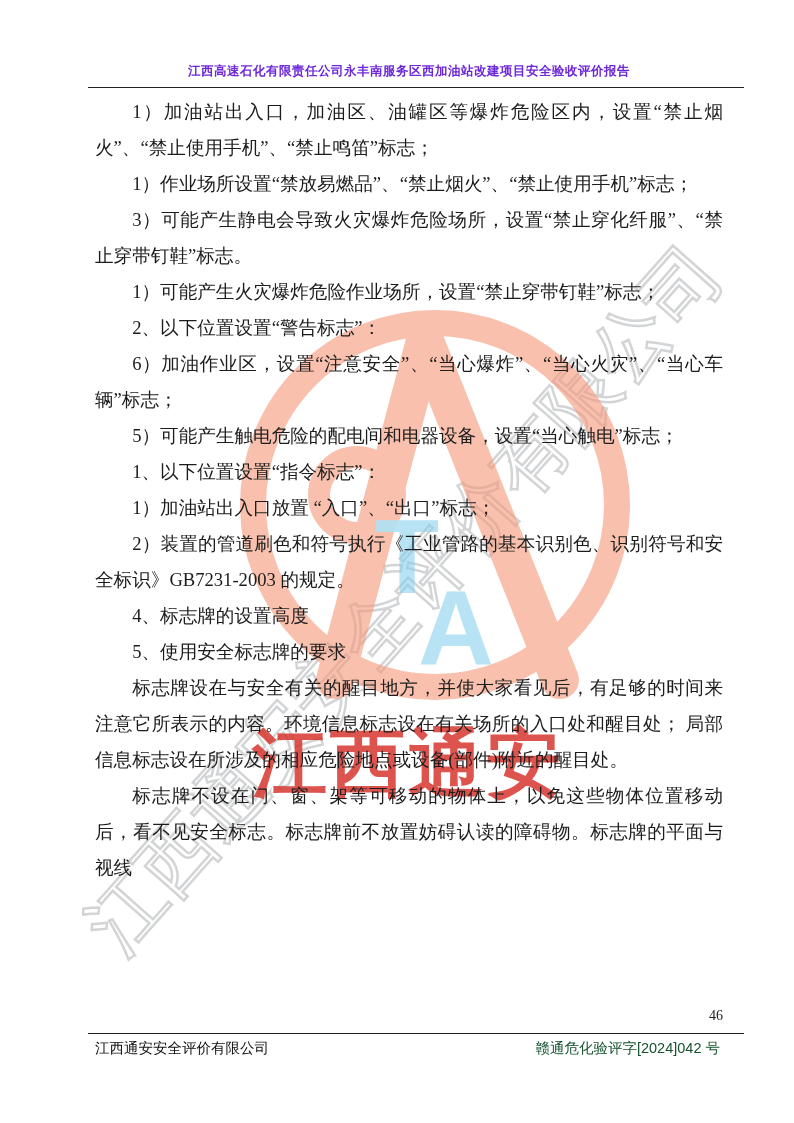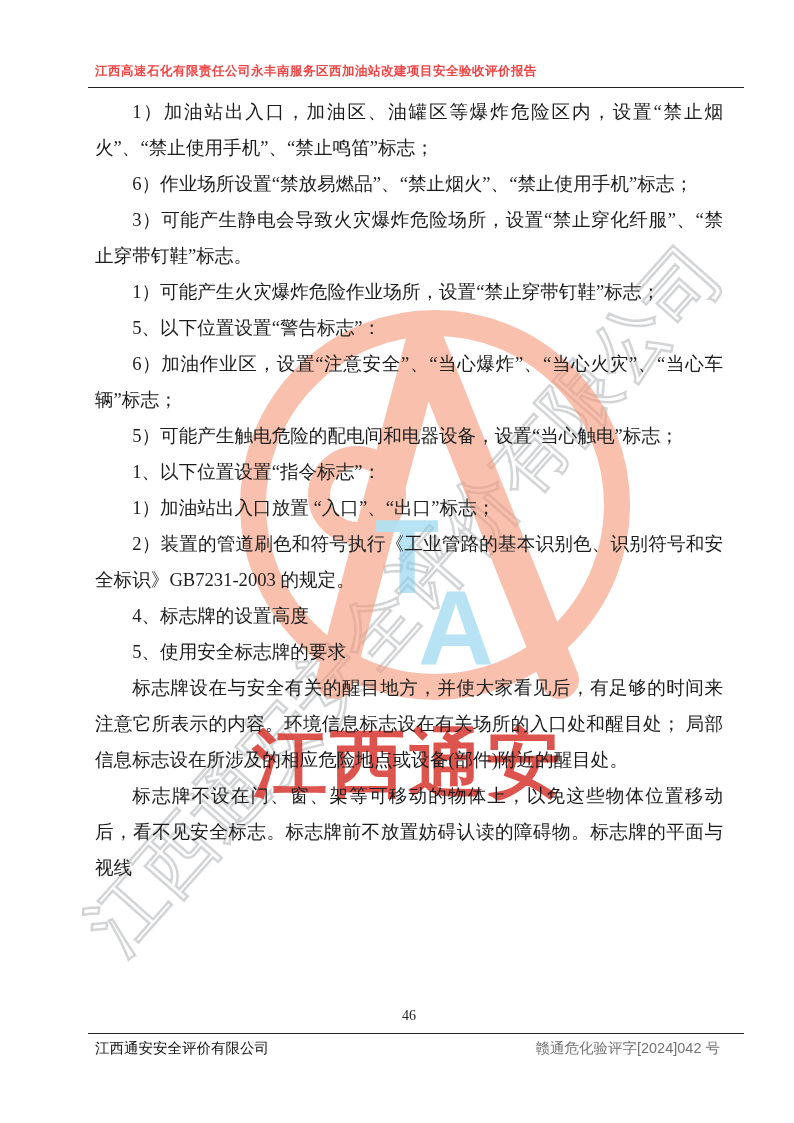--- a/index.html
+++ b/index.html
@@ -49,23 +49,23 @@
     font-family:"Liberation Sans", sans-serif;
     font-size:75px;font-weight:bold;letter-spacing:3px;line-height:1;
     color:var(--wm-red);
     opacity:.85;
     z-index:3;
     white-space:nowrap;
   }
   
   .header-title{
     position:absolute;left:95px;top:63px;width:628px;
-    text-align:left;
+    text-align:center;
     font-family:"Liberation Sans", sans-serif;
-    font-size:12.5px;font-weight:600;color:#ef4444;
+    font-size:12.5px;font-weight:600;color:#6d28d9;
     letter-spacing:.5px;
     z-index:5;
   }
   .header-rule{
     position:absolute;left:88px;top:87px;width:656px;height:0;
     border-top:1.6px solid #222;
     z-index:5;
   }
   
   .doc-body{
@@ -75,39 +75,39 @@
     text-justify:inter-character;
     z-index:5;
   }
   .doc-body p{
     margin:0;
     text-indent:2em;
   }
   
   .page-number{
     position:absolute;left:95px;top:1008px;width:628px;
-    text-align:center;
+    text-align:right;
     font-size:14px;color:#222;
     z-index:5;
   }
   .footer-rule{
     position:absolute;left:88px;top:1033px;width:656px;height:0;
     border-top:1.6px solid #222;
     z-index:5;
   }
   .footer-company{
     position:absolute;left:95px;top:1039px;
     font-family:"Liberation Sans", sans-serif;
     font-size:14.5px;font-weight:500;color:#111;
     z-index:5;
   }
   .footer-docnum{
     position:absolute;right:74px;top:1039px;
     font-family:"Liberation Sans", sans-serif;
-    font-size:14.5px;font-weight:500;color:#737373;
+    font-size:14.5px;font-weight:500;color:#14532d;
     z-index:5;
   }
 </style>
 </head>
 <body>
 
 <div class="page">
 
   <div class="wm-diagonal">江西通安安全评价有限公司</div>
 
@@ -120,24 +120,24 @@
   </svg>
 
   <div class="wm-red">江西通安</div>
 
   <div class="header-title">江西高速石化有限责任公司永丰南服务区西加油站改建项目安全验收评价报告</div>
   <div class="header-rule"></div>
 
   <div class="doc-body">
 
   <p>1）加油站出入口，加油区、油罐区等爆炸危险区内，设置“禁止烟火”、“禁止使用手机”、“禁止鸣笛”标志；</p>
-      <p>6）作业场所设置“禁放易燃品”、“禁止烟火”、“禁止使用手机”标志；</p>
+      <p>1）作业场所设置“禁放易燃品”、“禁止烟火”、“禁止使用手机”标志；</p>
       <p>3）可能产生静电会导致火灾爆炸危险场所，设置“禁止穿化纤服”、“禁止穿带钉鞋”标志。</p>
       <p>1）可能产生火灾爆炸危险作业场所，设置“禁止穿带钉鞋”标志；</p>
-      <p>5、以下位置设置“警告标志”：</p>
+      <p>2、以下位置设置“警告标志”：</p>
       <p>6）加油作业区，设置“注意安全”、“当心爆炸”、“当心火灾”、“当心车辆”标志；</p>
       <p>5）可能产生触电危险的配电间和电器设备，设置“当心触电”标志；</p>
       <p>1、以下位置设置“指令标志”：</p>
       <p>1）加油站出入口放置 “入口”、“出口”标志；</p>
       <p>2）装置的管道刷色和符号执行《工业管路的基本识别色、识别符号和安全标识》GB7231-2003 的规定。</p>
       <p>4、标志牌的设置高度</p>
       <p>5、使用安全标志牌的要求</p>
       <p>标志牌设在与安全有关的醒目地方，并使大家看见后，有足够的时间来注意它所表示的内容。环境信息标志设在有关场所的入口处和醒目处；  局部信息标志设在所涉及的相应危险地点或设备(部件)附近的醒目处。</p>
       <p>标志牌不设在门、窗、架等可移动的物体上，以免这些物体位置移动后，看不见安全标志。标志牌前不放置妨碍认读的障碍物。标志牌的平面与视线</p>
     </div>

